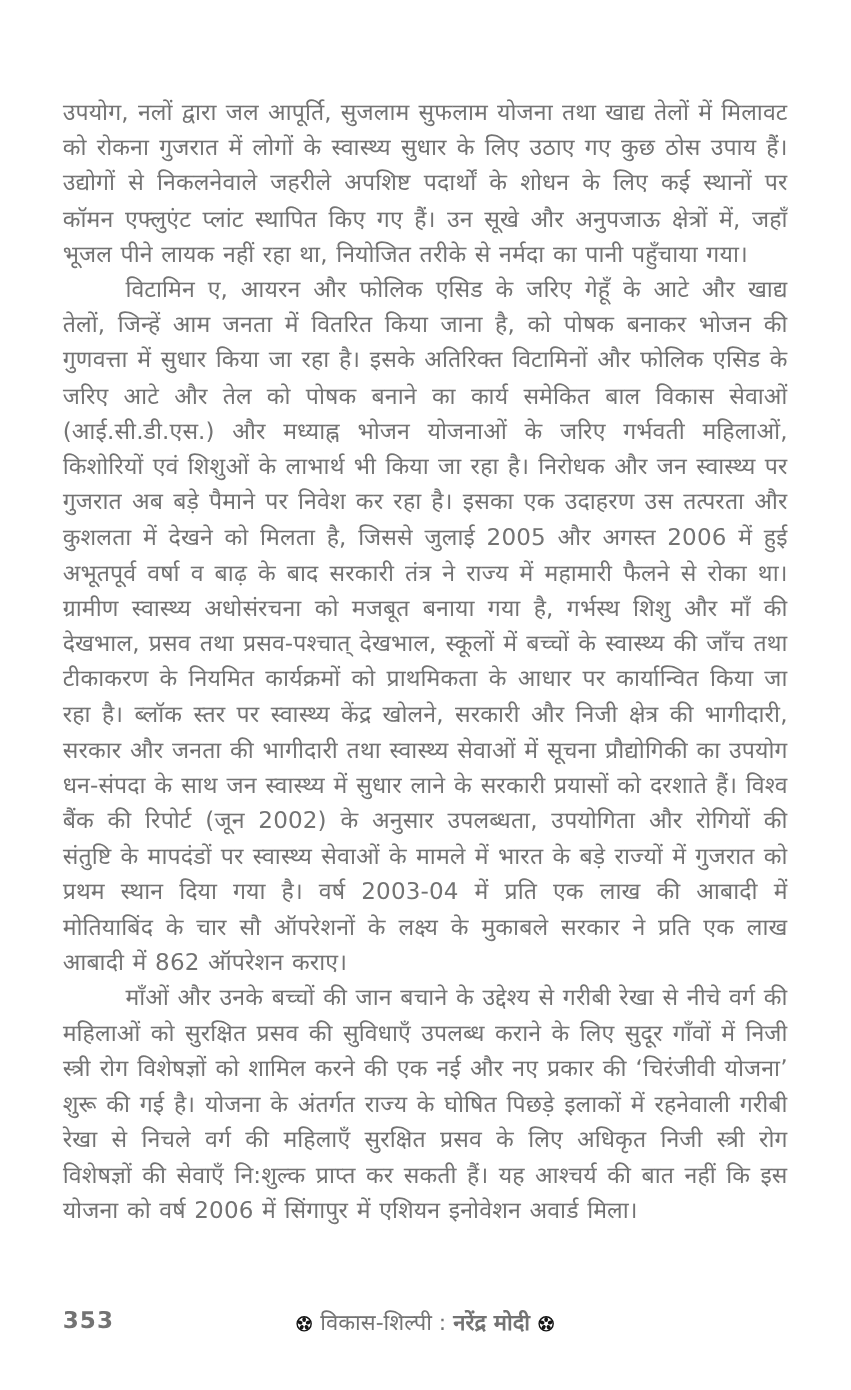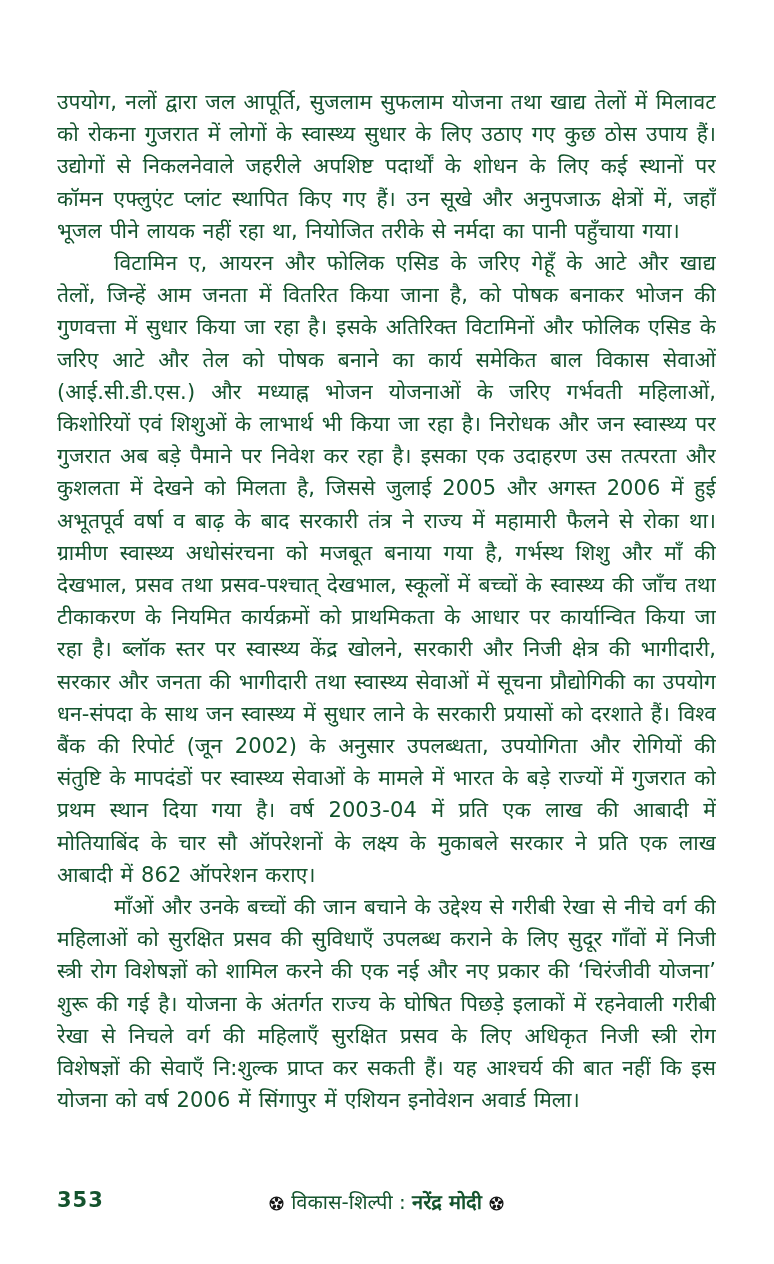--- a/index.html
+++ b/index.html
@@ -9,21 +9,21 @@
   }
   .page {
     position: relative;
     width: 774px;
     height: 1264px;
     margin: 0 auto;
     background: #ffffff;
     box-sizing: border-box;
     padding: 86px 58px 0 57px;
     font-family: "DejaVu Sans", "Liberation Sans", sans-serif;
-    color: #14532d;
+    color: #737373;
     overflow: hidden;
   }
   .body-text {
     height: 1078px;
     overflow: hidden;
     font-size: 21px;
     line-height: 32.2px;
     text-align: justify;
     letter-spacing: 0.1px;
     word-spacing: 1px;

